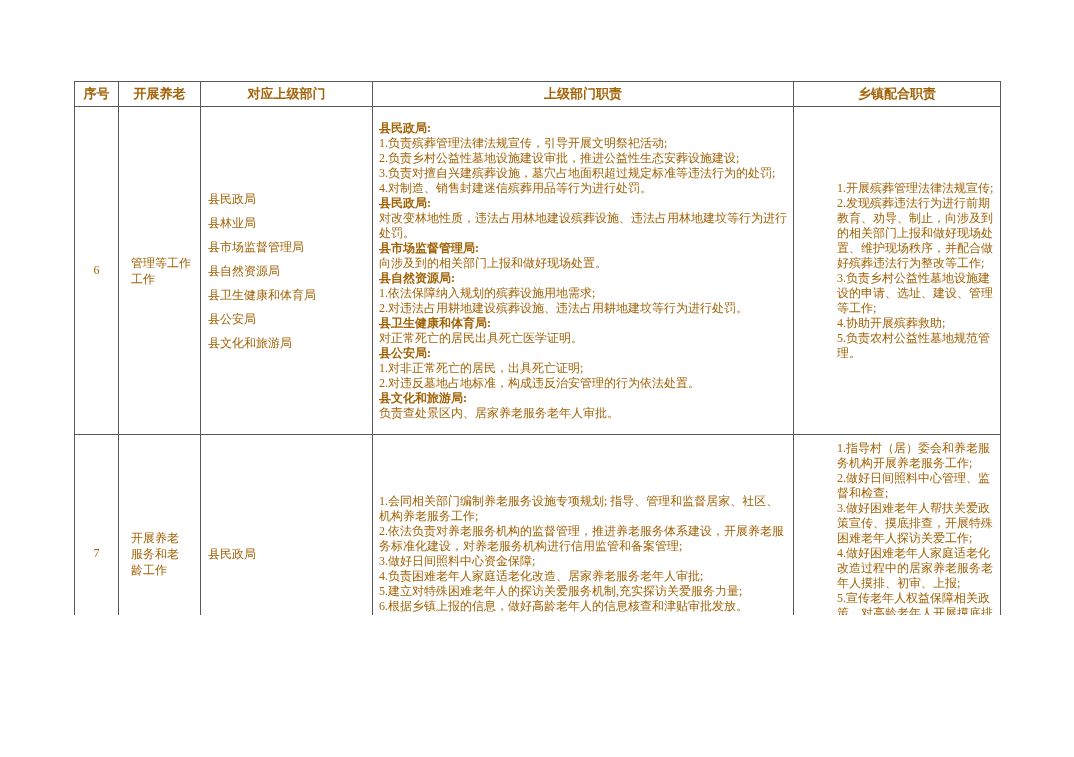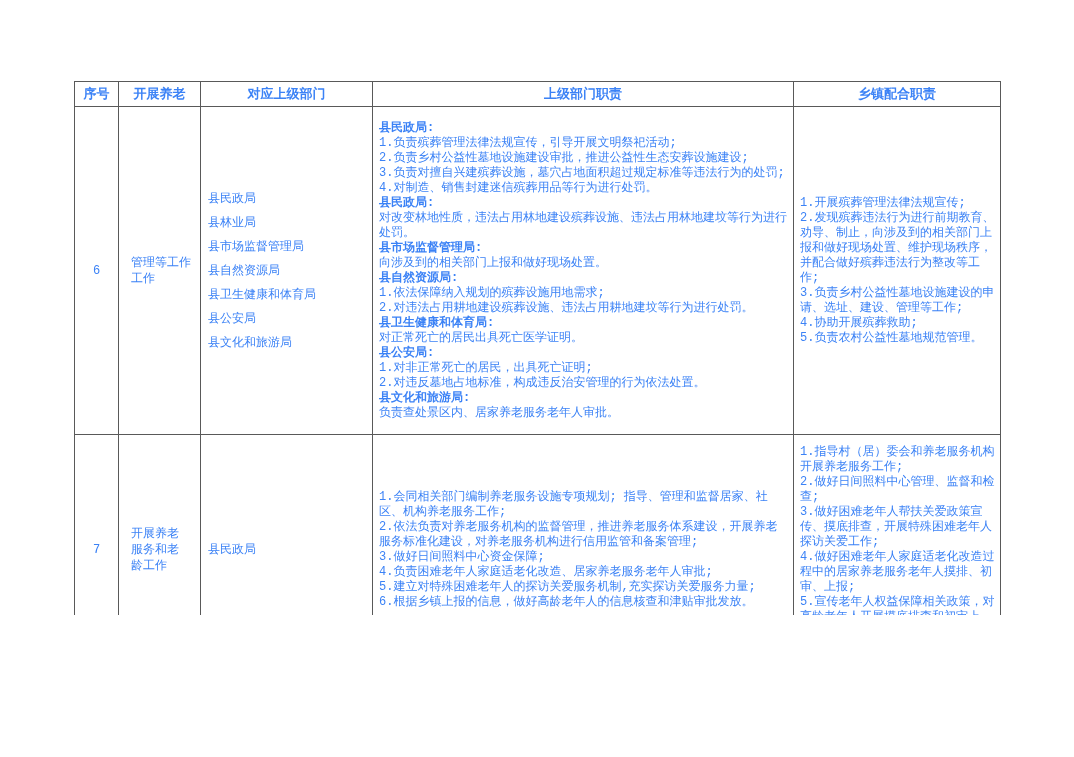--- a/index.html
+++ b/index.html
@@ -1,22 +1,22 @@
 <!DOCTYPE html>
 <html><head>
 <meta charset="utf-8">
 <style>
   html, body { margin: 0; padding: 0; background: #ffffff; }
   .page {
     position: relative;
     width: 1074px;
     height: 615px;
     background: #ffffff;
-    font-family: Liberation Mono, monospace;
-    color: #3b82f6;
+    font-family: Liberation Serif, serif;
+    color: #a16207;
     overflow: hidden;
   }
   table.resp-table {
     position: absolute;
     left: 74px;
     top: 81px;
     width: 926px;
     border-collapse: collapse;
     table-layout: fixed;
   }
@@ -53,21 +53,21 @@
   .duties-cell {
     padding: 7px 4px 7px 6px !important;
     line-height: 15px;
   }
   .duty-head { font-weight: bold; }
   .duty-text { white-space: pre-line; }
   .township-cell {
     padding: 6px 4px 6px 6px !important;
     line-height: 15px;
   }
-  .township-cell .cell-text { white-space: pre-line; }
+  .township-cell .cell-text { white-space: pre-line; margin-left: 37px; }
   .page-number {
     position: absolute;
     left: 0;
     top: 679px;
     width: 1074px;
     text-align: center;
     font-size: 12px;
   }
 </style>
 </head>

